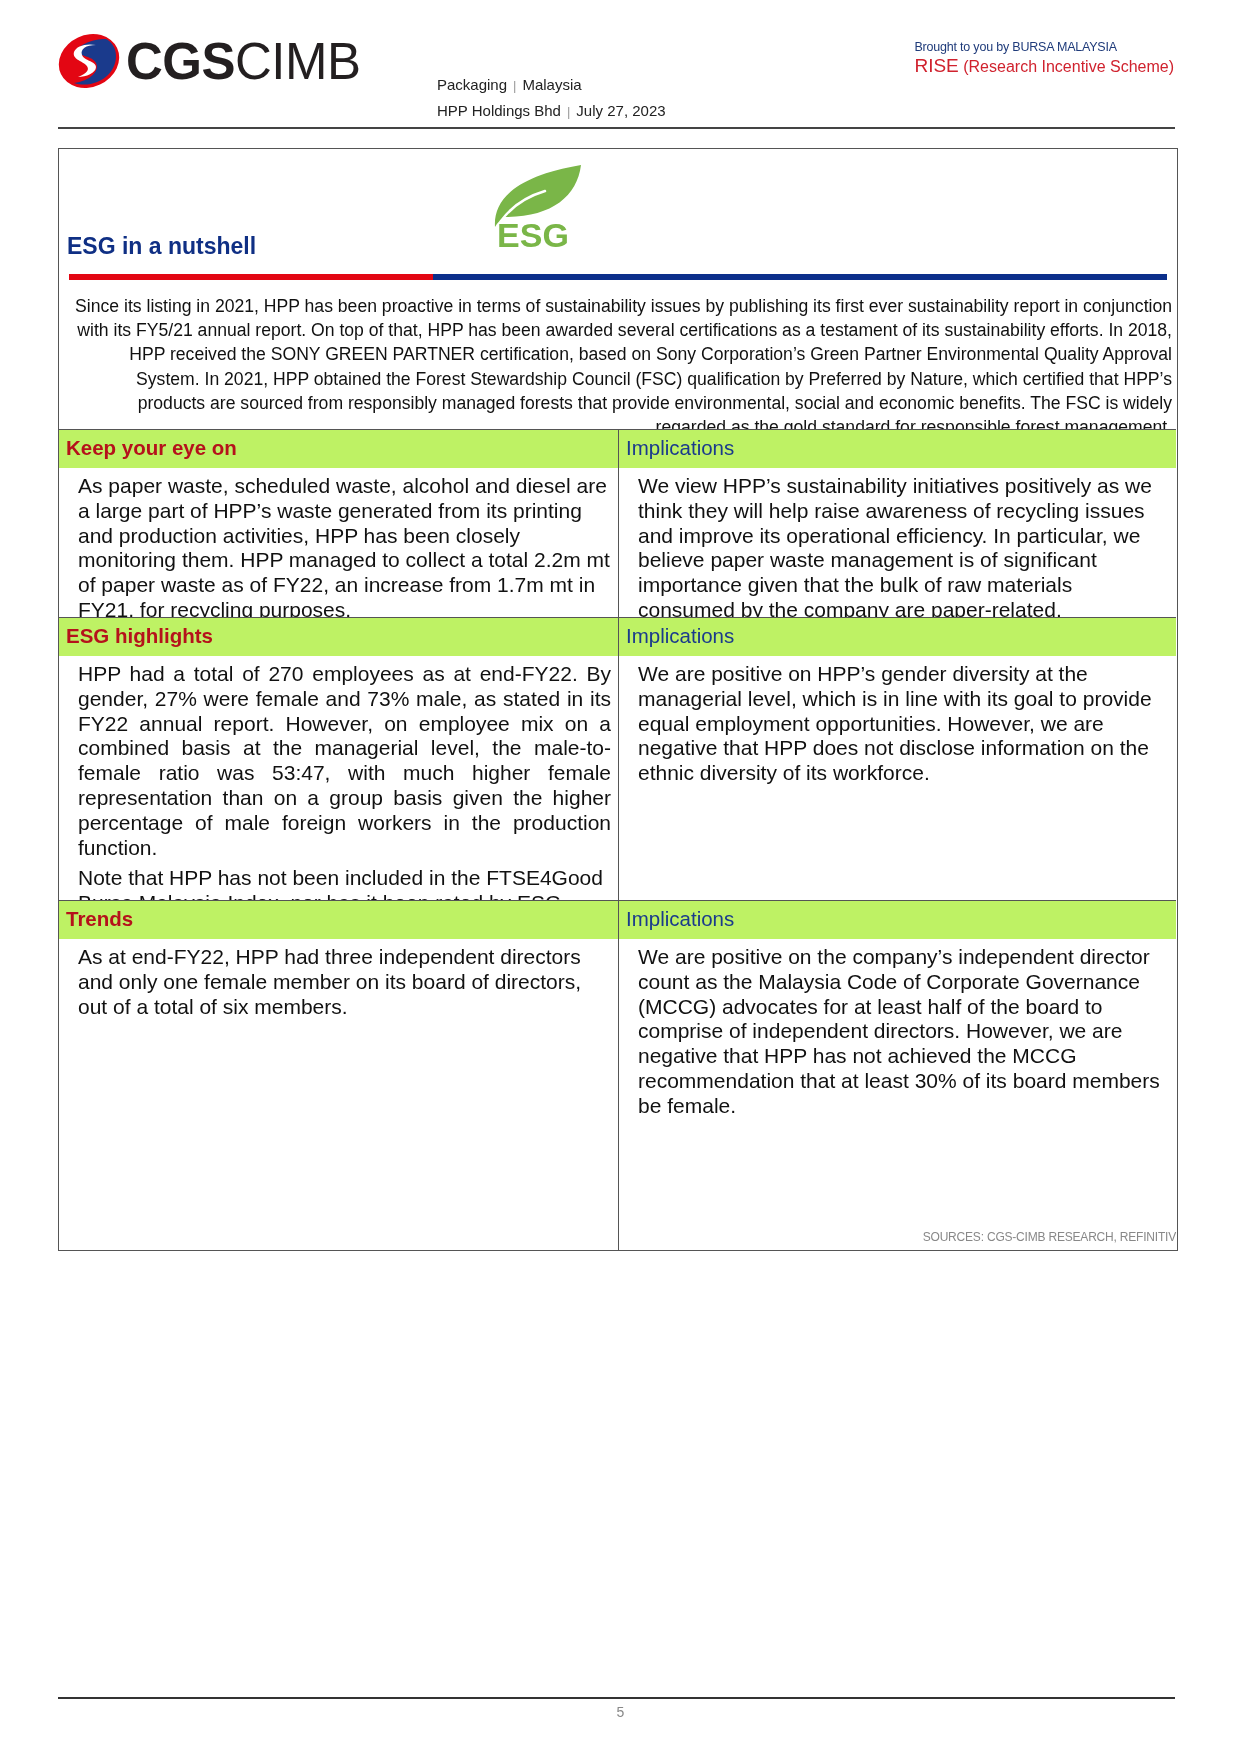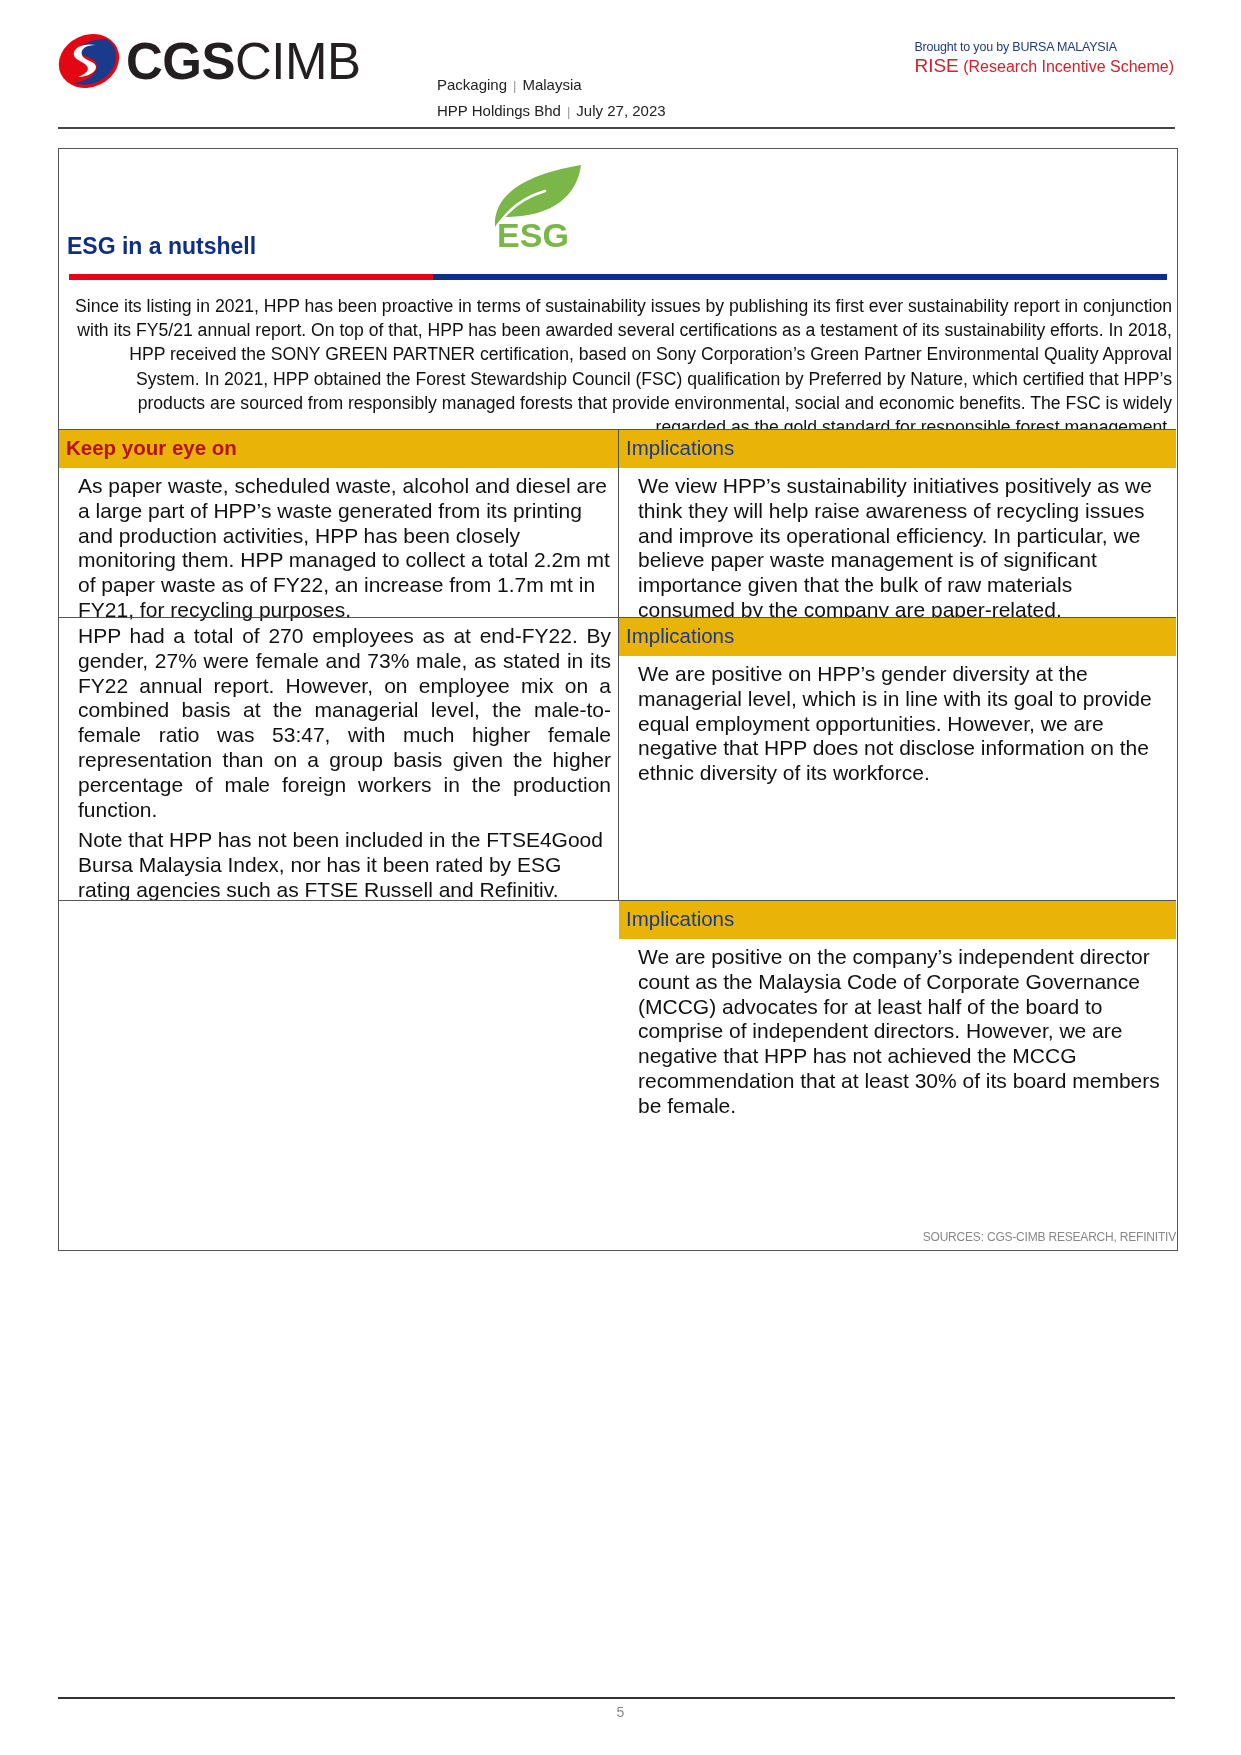--- a/index.html
+++ b/index.html
@@ -28,21 +28,21 @@
   .esg-logo { position: absolute; left: 422px; top: 8px; width: 104px; height: 96px; }
   .bar-red { position: absolute; left: 10px; top: 125px; width: 364px; height: 6px; background: #e30613; }
   .bar-blue { position: absolute; left: 374px; top: 125px; width: 734px; height: 6px; background: #0c2f8b; }
 
   .intro { position: absolute; left: 8px; top: 145px; width: 1105px; font-size: 17.6px; line-height: 24.2px; color: #111; text-align: right; }
 
   .row { position: absolute; left: 0; width: 1117px; border-top: 1.5px solid #555; }
   .row .col { position: absolute; top: 0; bottom: 0; }
   .row .col.left { left: 0; width: 560px; border-right: 1.5px solid #555; }
   .row .col.right { left: 560px; width: 557px; }
-  .row .head { height: 38px; background: #eab308; font-size: 20.5px; padding: 6px 8px 0 7px; }
+  .row .head { height: 38px; background: #bef264; font-size: 20.5px; padding: 6px 8px 0 7px; }
   .row .col.left .head { font-weight: bold; color: #b5121b; }
   .row .col.right .head { color: #1a3a8c; padding-left: 7px; }
   .row .body { padding: 6px 7px 0 7px; font-size: 21px; line-height: 24.8px; color: #111; margin-left: 12px; }
   .row .body p + p { margin-top: 6px; }
 
   .sources { position: absolute; right: 0; bottom: 6px; font-size: 12px; color: #888; letter-spacing: -0.2px; white-space: nowrap; margin-left: 12px; }
 
   .foot-rule { position: absolute; left: 58px; top: 1697px; width: 1117px; height: 1.5px; background: #333; }
   .page-num { position: absolute; left: 0; width: 1241px; top: 1704px; text-align: center; font-size: 14px; color: #888; }
 </style>
@@ -96,32 +96,39 @@
       </div>
     </div>
     <div class="col right">
       <div class="head">Implications</div>
       <div class="body">We view HPP’s sustainability initiatives positively as we think they will help raise awareness of recycling issues and improve its operational efficiency. In particular, we believe paper waste management is of significant importance given that the bulk of raw materials consumed by the company are paper-related.</div>
     </div>
   </div>
 
   <div class="row" style="top:468px; height:283px;">
     <div class="col left">
+      <div class="head">ESG highlights</div>
       <div class="body">
         <p class="just" style="text-align:justify;">HPP had a total of 270 employees as at end-FY22. By gender, 27% were female and 73% male, as stated in its FY22 annual report. However, on employee mix on a combined basis at the managerial level, the male-to-female ratio was 53:47, with much higher female representation than on a group basis given the higher percentage of male foreign workers in the production function.</p>
         <p>Note that HPP has not been included in the FTSE4Good Bursa Malaysia Index, nor has it been rated by ESG rating agencies such as FTSE Russell and Refinitiv.</p>
       </div>
     </div>
     <div class="col right">
       <div class="head">Implications</div>
       <div class="body">We are positive on HPP’s gender diversity at the managerial level, which is in line with its goal to provide equal employment opportunities. However, we are negative that HPP does not disclose information on the ethnic diversity of its workforce.</div>
     </div>
   </div>
 
   <div class="row" style="top:751px; height:350px;">
+    <div class="col left">
+      <div class="head">Trends</div>
+      <div class="body">
+        <p>As at end-FY22, HPP had three independent directors and only one female member on its board of directors, out of a total of six members.</p>
+      </div>
+    </div>
     <div class="col right">
       <div class="head">Implications</div>
       <div class="body">We are positive on the company’s independent director count as the Malaysia Code of Corporate Governance (MCCG) advocates for at least half of the board to comprise of independent directors. However, we are negative that HPP has not achieved the MCCG recommendation that at least 30% of its board members be female.</div>
       <div class="sources">SOURCES: CGS-CIMB RESEARCH, REFINITIV</div>
     </div>
   </div>
 </div>
 
 <div class="foot-rule"></div>
 <div class="page-num">5</div>

